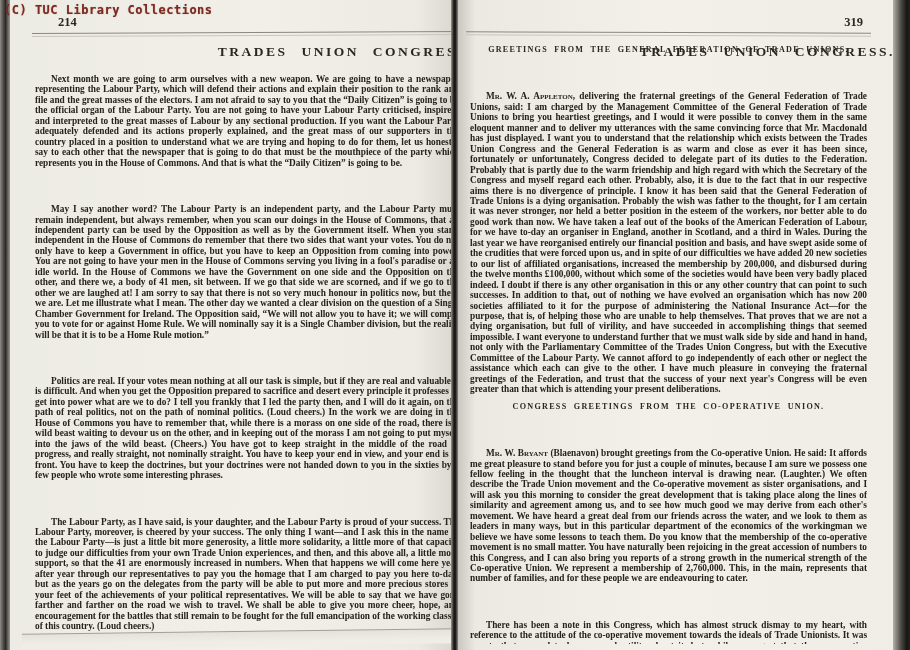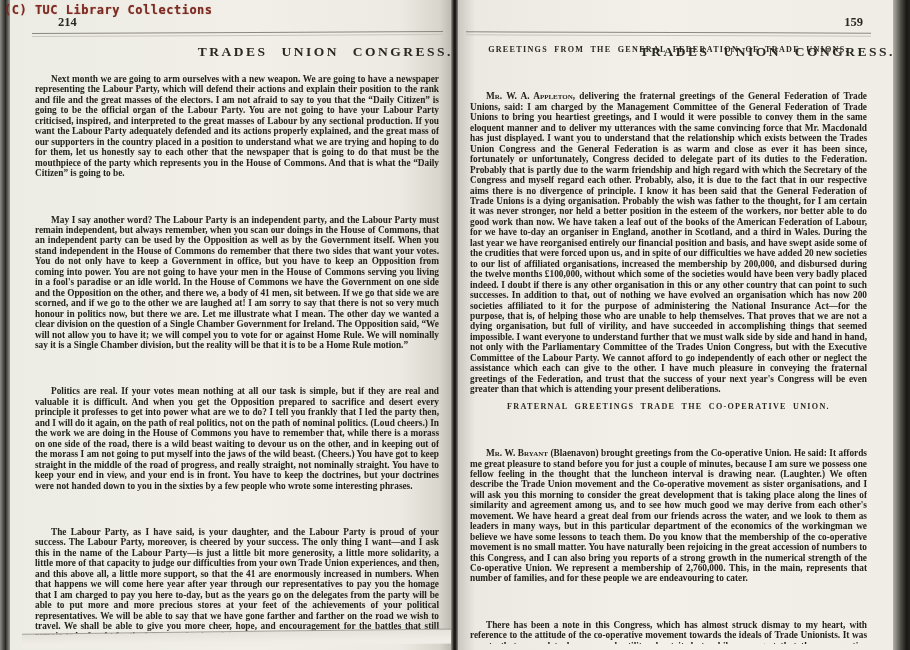--- a/index.html
+++ b/index.html
@@ -3,21 +3,21 @@
 <meta charset="utf-8">
 <style>
   html,body{margin:0;padding:0;}
   body{width:910px;height:650px;overflow:hidden;background:#d8d5ce;
        font-family:"Liberation Serif","DejaVu Serif",serif;}
   #scan{position:relative;width:910px;height:650px;background:#efede6;overflow:hidden;}
 
   
   .page{position:absolute;top:0;height:650px;overflow:hidden;}
   #left-page{left:10px;width:443px;
-     background:linear-gradient(90deg,#ecebe4 0%,#f1efe8 55%,#eceae2 88%,#d8d5cc 97%,#b9b6ad 100%);}
+     background:linear-gradient(90deg,#ecebe4 0%,#f1efe8 55%,#eceae2 88%,#d8d5cc 97%,#b9b6ad 100%);padding-left:20px;}
   #right-page{left:458px;width:437px;
      background:linear-gradient(90deg,#c9c7bf 0%,#ebe9e1 4%,#f2f0e9 45%,#efede6 100%);}
 
   
   .edge{position:absolute;top:0;height:650px;}
   #edge-far-left{left:0;width:10px;background:linear-gradient(90deg,#8e8c86 0%,#55534e 30%,#2b2a27 55%,#9a988f 100%);}
   #binding{left:451px;width:7px;background:linear-gradient(90deg,#9a978e 0%,#1e1d1a 40%,#121110 60%,#8a8780 100%);}
   #edge-far-right{left:893px;width:17px;background:linear-gradient(90deg,#b5b2a9 0%,#504e48 45%,#181714 80%,#24221f 100%);}
   #bottom-curl{position:absolute;left:12px;top:631px;width:436px;height:14px;
      border-top:1px solid #a39f96;transform:rotate(-0.7deg);
@@ -65,29 +65,29 @@
     <div class="body-col">
       <p class="indent">Next month we are going to arm ourselves with a new weapon. We are going to have a newspaper representing the Labour Party, which will defend their actions and explain their position to the rank and file and the great masses of the electors. I am not afraid to say to you that the “Daily Citizen” is going to be the official organ of the Labour Party. You are not going to have your Labour Party criticised, inspired, and interpreted to the great masses of Labour by any sectional production. If you want the Labour Party adequately defended and its actions properly explained, and the great mass of our supporters in the country placed in a position to understand what we are trying and hoping to do for them, let us honestly say to each other that the newspaper that is going to do that must be the mouthpiece of the party which represents you in the House of Commons. And that is what the “Daily Citizen” is going to be.</p>
       <p class="indent">May I say another word? The Labour Party is an independent party, and the Labour Party must remain independent, but always remember, when you scan our doings in the House of Commons, that an independent party can be used by the Opposition as well as by the Government itself. When you stand independent in the House of Commons do remember that there two sides that want your votes. You do not only have to keep a Government in office, but you have to keep an Opposition from coming into power. You are not going to have your men in the House of Commons serving you living in a fool's paradise or an idle world. In the House of Commons we have the Government on one side and the Opposition on the other, and there we, a body of 41 men, sit between. If we go that side we are scorned, and if we go to the other we are laughed at! I am sorry to say that there is not so very much honour in politics now, but there we are. Let me illustrate what I mean. The other day we wanted a clear division on the question of a Single Chamber Government for Ireland. The Opposition said, “We will not allow you to have it; we will compel you to vote for or against Home Rule. We will nominally say it is a Single Chamber division, but the reality will be that it is to be a Home Rule motion.”</p>
       <p class="indent">Politics are real. If your votes mean nothing at all our task is simple, but if they are real and valuable it is difficult. And when you get the Opposition prepared to sacrifice and desert every principle it professes to get into power what are we to do? I tell you frankly that I led the party then, and I will do it again, on the path of real politics, not on the path of nominal politics. (Loud cheers.) In the work we are doing in the House of Commons you have to remember that, while there is a morass on one side of the road, there is a wild beast waiting to devour us on the other, and in keeping out of the morass I am not going to put myself into the jaws of the wild beast. (Cheers.) You have got to keep straight in the middle of the road of progress, and really straight, not nominally straight. You have to keep your end in view, and your end is in front. You have to keep the doctrines, but your doctrines were not handed down to you in the sixties by a few people who wrote some interesting phrases.</p>
       <p class="indent">The Labour Party, as I have said, is your daughter, and the Labour Party is proud of your success. The Labour Party, moreover, is cheered by your success. The only thing I want—and I ask this in the name of the Labour Party—is just a little bit more generosity, a little more solidarity, a little more of that capacity to judge our difficulties from your own Trade Union experiences, and then, and this above all, a little more support, so that the 41 are enormously increased in numbers. When that happens we will come here year after year through our representatives to pay you the homage that I am charged to pay you here to-day, but as the years go on the delegates from the party will be able to put more and more precious stores at your feet of the achievements of your political representatives. We will be able to say that we have gone farther and farther on the road we wish to travel. We shall be able to give you more cheer, hope, and encouragement for the battles that still remain to be fought for the full emancipation of the working classes of this country. (Loud cheers.)</p>
     </div>
     <div id="bottom-curl"></div>
   </div>
 
   <div class="page" id="right-page">
-    <div class="page-num">159</div>
+    <div class="page-num">319</div>
     <div class="page-head">TRADES UNION CONGRESS.</div>
     <div class="head-rule"></div>
     <div class="body-col">
       <p class="sect-head">GREETINGS FROM THE GENERAL FEDERATION OF TRADE UNIONS.</p>
       <p class="indent">
         <span class="speaker">Mr. W. A. Appleton</span><span>, delivering the fraternal greetings of the General Federation of Trade Unions, said: I am charged by the Management Committee of the General Federation of Trade Unions to bring you heartiest greetings, and I would it were possible to convey them in the same eloquent manner and to deliver my utterances with the same convincing force that Mr. Macdonald has just displayed. I want you to understand that the relationship which exists between the Trades Union Congress and the General Federation is as warm and close as ever it has been since, fortunately or unfortunately, Congress decided to delegate part of its duties to the Federation. Probably that is partly due to the warm friendship and high regard with which the Secretary of the Congress and myself regard each other. Probably, also, it is due to the fact that in our respective aims there is no divergence of principle. I know it has been said that the General Federation of Trade Unions is a dying organisation. Probably the wish was father to the thought, for I am certain it was never stronger, nor held a better position in the esteem of the workers, nor better able to do good work than now. We have taken a leaf out of the books of the American Federation of Labour, for we have to-day an organiser in England, another in Scotland, and a third in Wales. During the last year we have reorganised entirely our financial position and basis, and have swept aside some of the crudities that were forced upon us, and in spite of our difficulties we have added 20 new societies to our list of affiliated organisations, increased the membership by 200,000, and disbursed during the twelve months £100,000, without which some of the societies would have been very badly placed indeed. I doubt if there is any other organisation in this or any other country that can point to such successes. In addition to that, out of nothing we have evolved an organisation which has now 200 societies affiliated to it for the purpose of administering the National Insurance Act—for the purpose, that is, of helping those who are unable to help themselves. That proves that we are not a dying organisation, but full of virility, and have succeeded in accomplishing things that seemed impossible. I want everyone to understand further that we must walk side by side and hand in hand, not only with the Parliamentary Committee of the Trades Union Congress, but with the Executive Committee of the Labour Party. We cannot afford to go independently of each other or neglect the assistance which each can give to the other. I have much pleasure in conveying the fraternal greetings of the Federation, and trust that the success of your next year's Congress will be even greater than that which is attending your present deliberations.</span>
       </p>
-      <p class="sect-head">FRATERNAL GREETINGS TRADE THE CO-OPERATIVE UNION.</p>
+      <p class="sect-head">CONGRESS GREETINGS FROM THE CO-OPERATIVE UNION.</p>
       <p class="indent">
         <span class="speaker">Mr. W. Bryant</span><span> (Blaenavon) brought greetings from the Co-operative Union. He said: It affords me great pleasure to stand before you for just a couple of minutes, because I am sure we possess one fellow feeling in the thought that the luncheon interval is drawing near. (Laughter.) We often describe the Trade Union movement and the Co-operative movement as sister organisations, and I will ask you this morning to consider the great development that is taking place along the lines of similarity and agreement among us, and to see how much good we may derive from each other's movement. We have heard a great deal from our friends across the water, and we look to them as leaders in many ways, but in this particular department of the economics of the workingman we believe we have some lessons to teach them. Do you know that the membership of the co-operative movement is no small matter. You have naturally been rejoicing in the great accession of numbers to this Congress, and I can also bring you reports of a strong growth in the numerical strength of the Co-operative Union. We represent a membership of 2,760,000. This, in the main, represents that number of families, and for these people we are endeavouring to cater.</span>
       </p>
       <p class="indent">There has been a note in this Congress, which has almost struck dismay to my heart, with reference to the attitude of the co-operative movement towards the ideals of Trade Unionists. It was a note that seemed to have some hostility about it, but, while we regret that the co-operative movement is not perfect, it contains a huge army of social reformers who would sweep out everything of a questionable character if they had the power to do so. I have also heard in this</p>
     </div>
   </div>
 
   <div class="edge" id="edge-far-left"></div>
   <div class="edge" id="binding"></div>
   <div class="edge" id="edge-far-right"></div>

